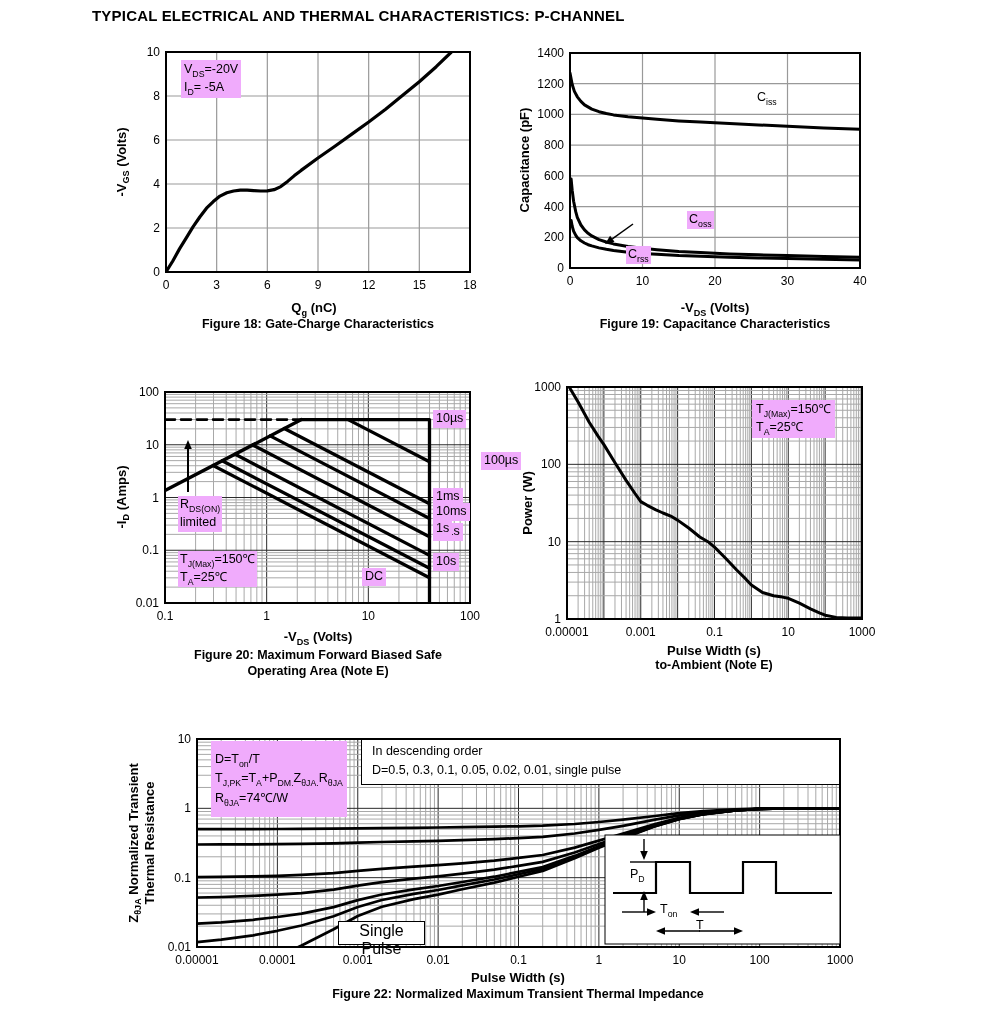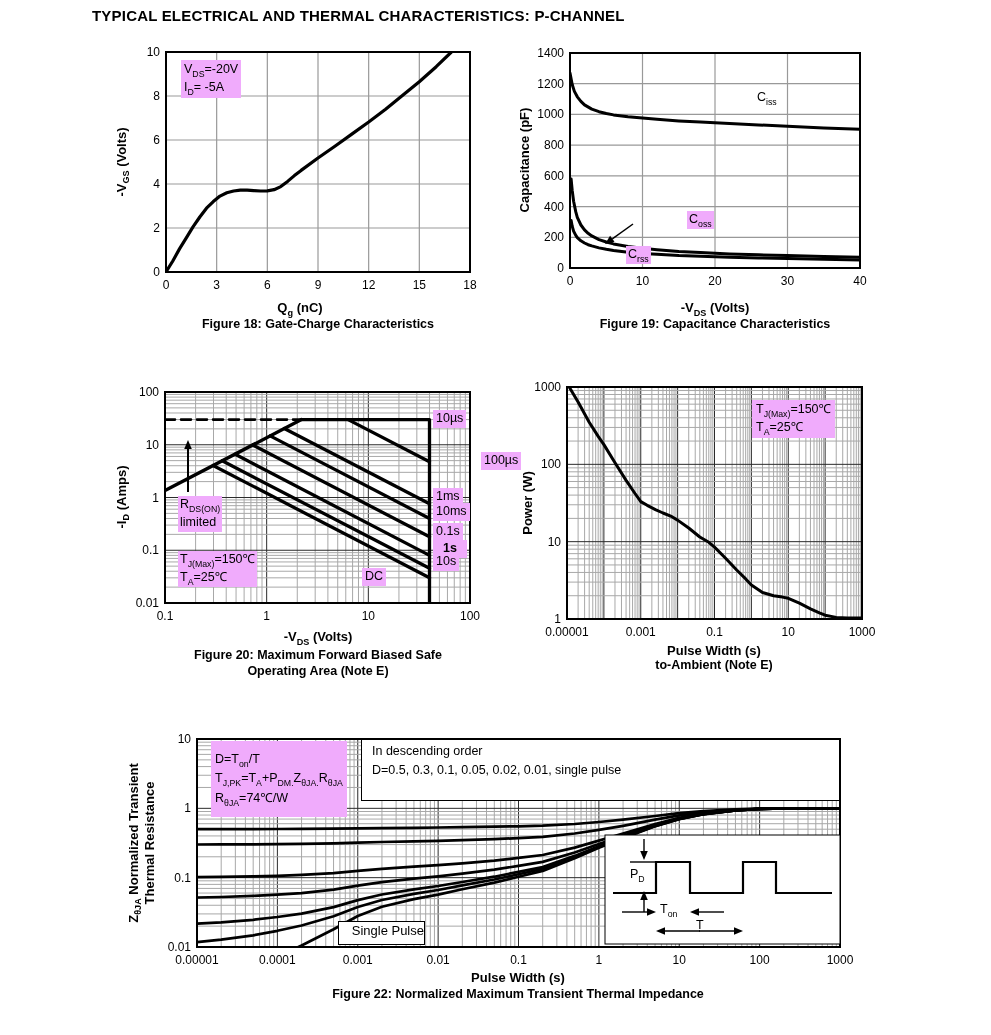--- a/index.html
+++ b/index.html
@@ -429,21 +429,21 @@
     <polygon points="690,912 699,908.2 699,915.8" fill="#000"></polygon>
     <line x1="700" y1="931" x2="665" y2="931" stroke="#000" stroke-width="1.4"></line>
     <polygon points="656,931 665,927.2 665,934.8" fill="#000"></polygon>
     <line x1="699" y1="931" x2="734" y2="931" stroke="#000" stroke-width="1.4"></line>
     <polygon points="743,931 734,934.8 734,927.2" fill="#000"></polygon>
   </svg>
 
 <div class="abs bold" style="left:92px;top:7px;font-size:15px;letter-spacing:0.2px;">TYPICAL ELECTRICAL AND THERMAL CHARACTERISTICS: P-CHANNEL</div>
 
 <div class="abs rot bold t13" style="left:121px;top:162px;">-V<sub>GS</sub> (Volts)</div>
-<div class="abs ctr bold t13" style="left:300px;top:300px;text-align:center;">Q<sub>g</sub> (nC)</div>
+<div class="abs ctr bold t13" style="left:314px;top:300px;text-align:center;">Q<sub>g</sub> (nC)</div>
 <div class="abs ctr cap" style="left:318px;top:317px;">Figure 18: Gate-Charge Characteristics</div>
 <div class="abs wbg t12" style="left:181px;top:60px;padding:1px 3px;">
   <div>V<sub>DS</sub>=-20V</div>
   <div>I<sub>D</sub>= -5A</div>
 </div>
 
 <div class="abs rot bold t13" style="left:524px;top:160px;">Capacitance (pF)</div>
 <div class="abs ctr bold t13" style="left:715px;top:300px;">-V<sub>DS</sub> (Volts)</div>
 <div class="abs ctr cap" style="left:715px;top:317px;">Figure 19: Capacitance Characteristics</div>
 <div class="abs t12" style="left:757px;top:89px;">C<sub>iss</sub></div>
@@ -463,21 +463,21 @@
 <div class="abs wbg t12" style="left:178px;top:551px;padding:0 2px;">
   <div>T<sub>J(Max)</sub>=150℃</div>
   <div>T<sub>A</sub>=25℃</div>
 </div>
 <div class="abs wbg t12" style="left:362px;top:568px;padding:0 3px;">DC</div>
 <div class="abs wbg t12" style="left:433px;top:410px;padding:0 3px;">10µs</div>
 <div class="abs wbg t12" style="left:433px;top:452px;padding:0 3px;margin-left:48px;">100µs</div>
 <div class="abs wbg t12" style="left:433px;top:488px;padding:0 3px;">1ms</div>
 <div class="abs wbg t12" style="left:433px;top:503px;padding:0 3px;">10ms</div>
 <div class="abs wbg t12" style="left:433px;top:523px;padding:0 3px;">0.1s</div>
-<div class="abs wbg t12" style="left:433px;top:540px;padding:0 10px;font-weight:bold;">1s</div>
+<div class="abs wbg t12" style="left:433px;top:520px;padding:0 3px;">1s</div>
 <div class="abs wbg t12" style="left:433px;top:553px;padding:0 3px;">10s</div>
 
 <div class="abs rot bold t13" style="left:527px;top:503px;">Power (W)</div>
 <div class="abs ctr bold t13" style="left:714px;top:643px;">Pulse Width (s)</div>
 <div class="abs ctr cap" style="left:714px;top:658px;">
   <div>to-Ambient (Note E)</div>
 </div>
 <div class="abs wbg t12" style="left:752px;top:400px;padding:1px 4px;">
   <div>T<sub>J(Max)</sub>=150℃</div>
   <div>T<sub>A</sub>=25℃</div>
@@ -487,20 +487,20 @@
   <div>Z<sub>θJA</sub> Normalized Transient</div>
   <div>Thermal Resistance</div>
 </div>
 <div class="abs ctr bold t13" style="left:518px;top:970px;">Pulse Width (s)</div>
 <div class="abs ctr cap" style="left:518px;top:987px;">Figure 22: Normalized Maximum Transient Thermal Impedance</div>
 <div class="abs wbg t12" style="left:211px;top:741px;padding:9px 4px;line-height:1.55;">
   <div>D=T<sub>on</sub>/T</div>
   <div>T<sub>J,PK</sub>=T<sub>A</sub>+P<sub>DM.</sub>Z<sub>θJA.</sub>R<sub>θJA</sub></div>
   <div>R<sub>θJA</sub>=74℃/W</div>
 </div>
-<div class="abs box t12" style="left:361px;top:739px;width:479px;height:62px;padding:2px 0 0 10px;line-height:1.55;">
+<div class="abs box t12" style="left:361px;top:739px;width:479px;height:46px;padding:2px 0 0 10px;line-height:1.55;">
   <div>In descending order</div>
   <div>D=0.5, 0.3, 0.1, 0.05, 0.02, 0.01, single pulse</div>
 </div>
-<div class="abs box" style="left:338px;top:921px;width:87px;height:24px;font-size:13px;line-height:18px;text-align:right;">Single Pulse</div>
+<div class="abs box" style="left:338px;top:921px;width:87px;height:24px;font-size:16px;line-height:18px;text-align:center;">Single Pulse</div>
 <div class="abs t12" style="left:630px;top:866px;">P<sub>D</sub></div>
 <div class="abs t12" style="left:660px;top:901px;">T<sub>on</sub></div>
 <div class="abs t12" style="left:696px;top:917px;">T</div>
 
 </body></html>

